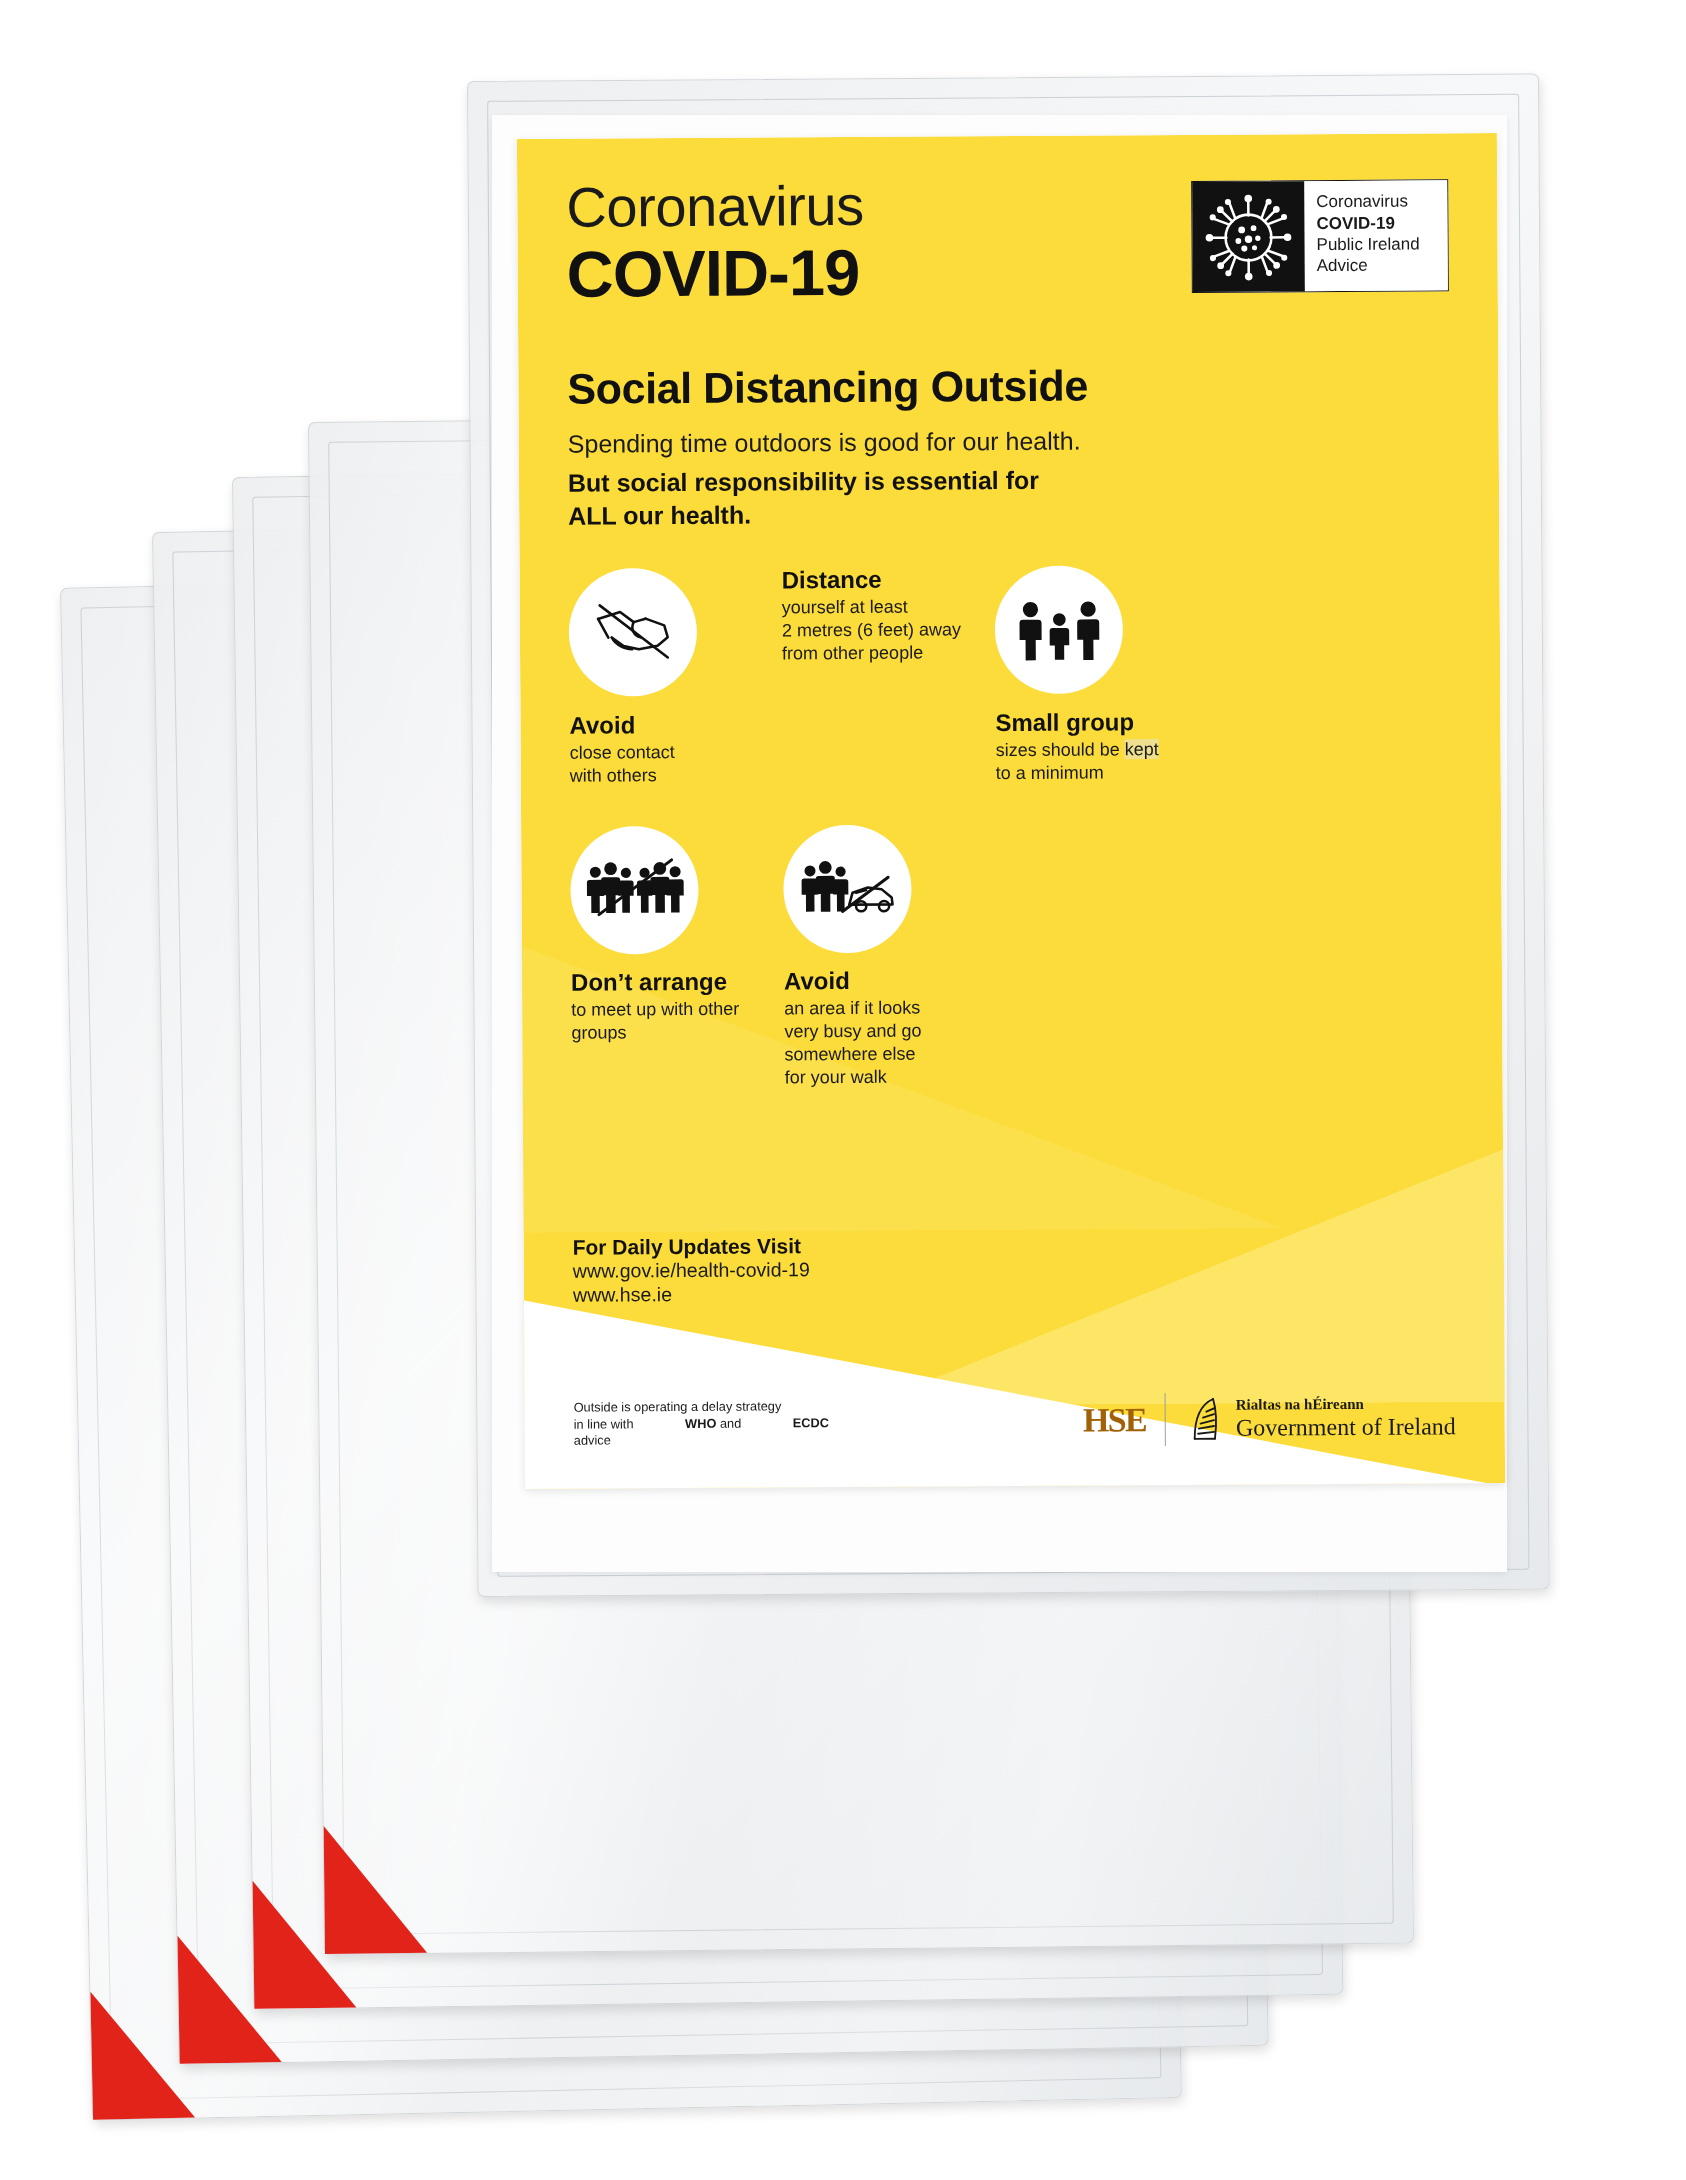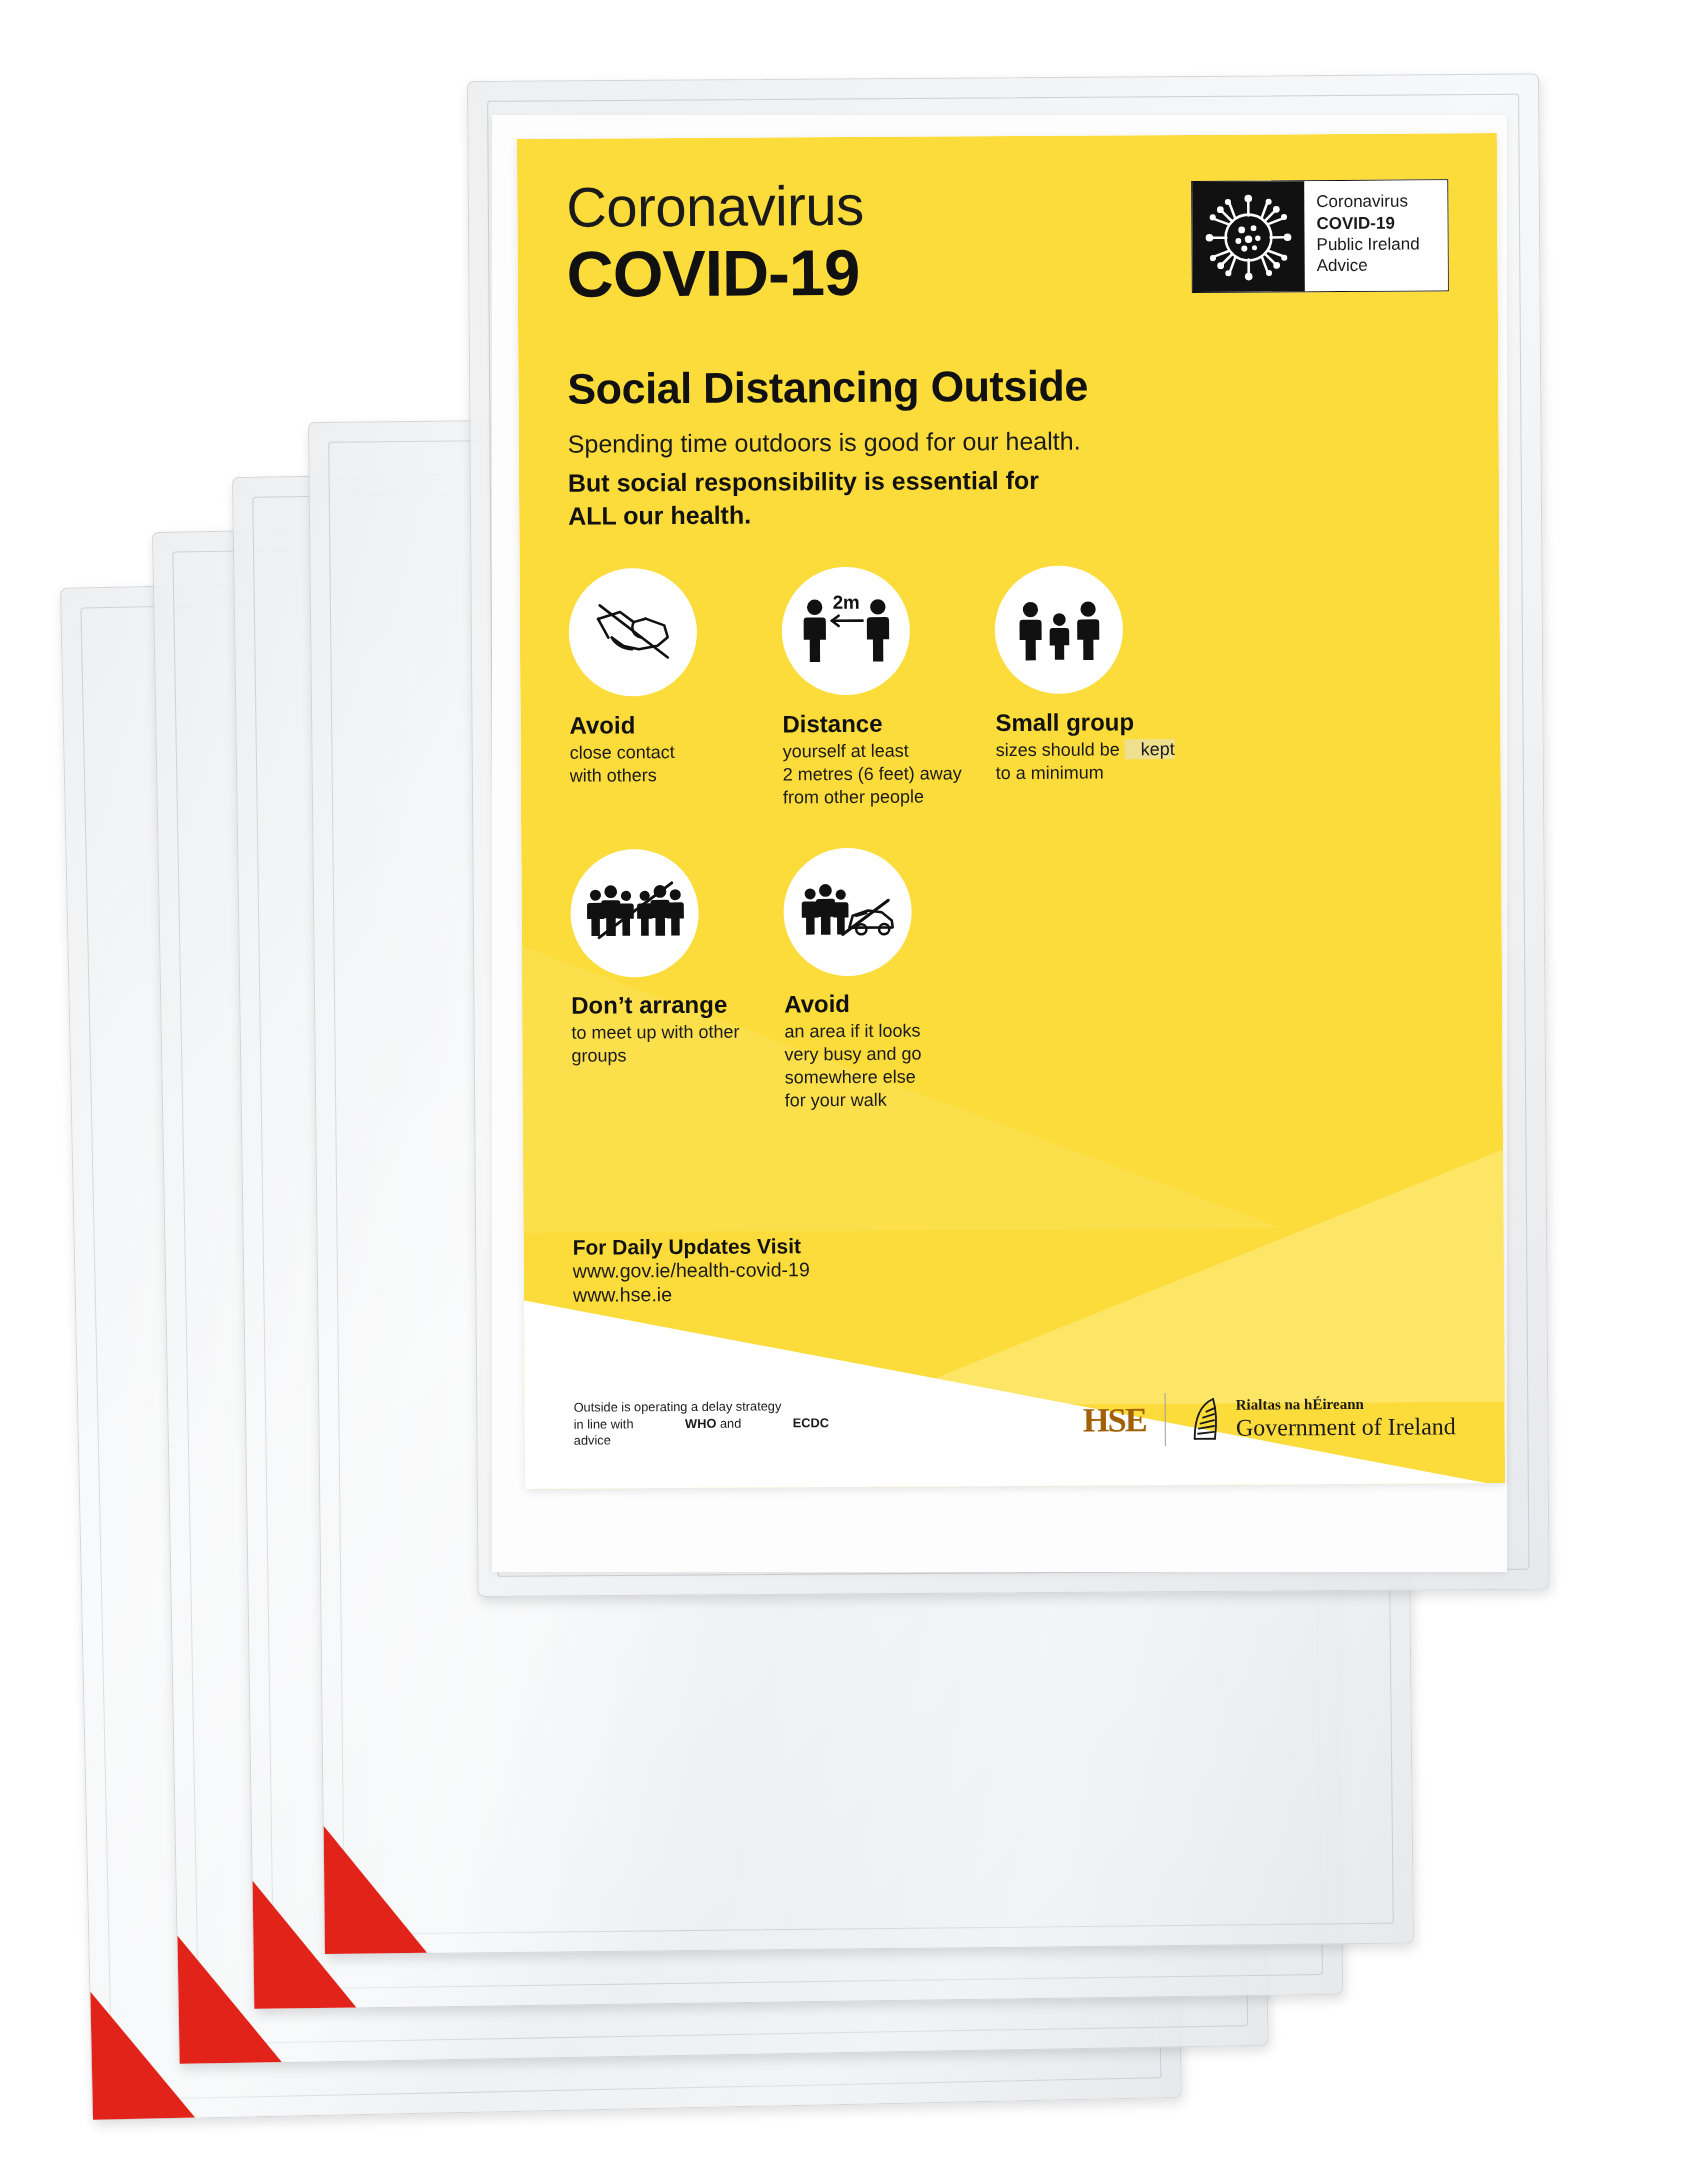--- a/index.html
+++ b/index.html
@@ -199,21 +199,21 @@
     font-weight: 700;
     color: #111;
     line-height: 1.1;
   }
   .cap {
     font-size: 18px;
     color: #1a1a1a;
     line-height: 1.28;
     margin-top: 2.6px;
   }
-  .hl { background: #efe08f; padding-left: 16px; }
+  .hl { background: #efe08f; }
 
   .row2 { display: flex; margin-top: 39px; }
 
   
   .updates {
     position: absolute;
     left: 49px;
     bottom: 181px;
   }
   .updates .u-title {
@@ -390,35 +390,20 @@
             </svg>
           </div>
           <div class="cap-bold">Avoid</div>
           <div class="cap">
             <div>close contact</div>
             <div>with others</div>
           </div>
         </div>
 
         <div class="cell">
-          <div class="circle">
-            <svg width="101" height="82" viewBox="0 0 118 96" aria-hidden="true">
-              <g fill="#111">
-                <circle cx="22" cy="20" r="9"></circle>
-                <path d="M13 32 h18 a4 4 0 0 1 4 4 v22 h-7 v26 h-12 v-26 h-7 v-22 a4 4 0 0 1 4 -4z"></path>
-                <circle cx="96" cy="20" r="9"></circle>
-                <path d="M87 32 h18 a4 4 0 0 1 4 4 v22 h-7 v26 h-12 v-26 h-7 v-22 a4 4 0 0 1 4 -4z"></path>
-              </g>
-              <text x="59" y="22" font-family="Liberation Sans, sans-serif" font-size="22" font-weight="700" fill="#111" text-anchor="middle">2m</text>
-              <g stroke="#111" stroke-width="3" fill="none" stroke-linecap="round" stroke-linejoin="round">
-                <line x1="42" y1="36" x2="78" y2="36"></line>
-                <polyline points="50,30 42,36 50,42"></polyline>
-              </g>
-            </svg>
-          </div>
           <div class="cap-bold">Distance</div>
           <div class="cap">
             <div>yourself at least</div>
             <div>2 metres (6 feet) away</div>
             <div>from other people</div>
           </div>
         </div>
 
         <div class="cell wide">
           <div class="circle">

